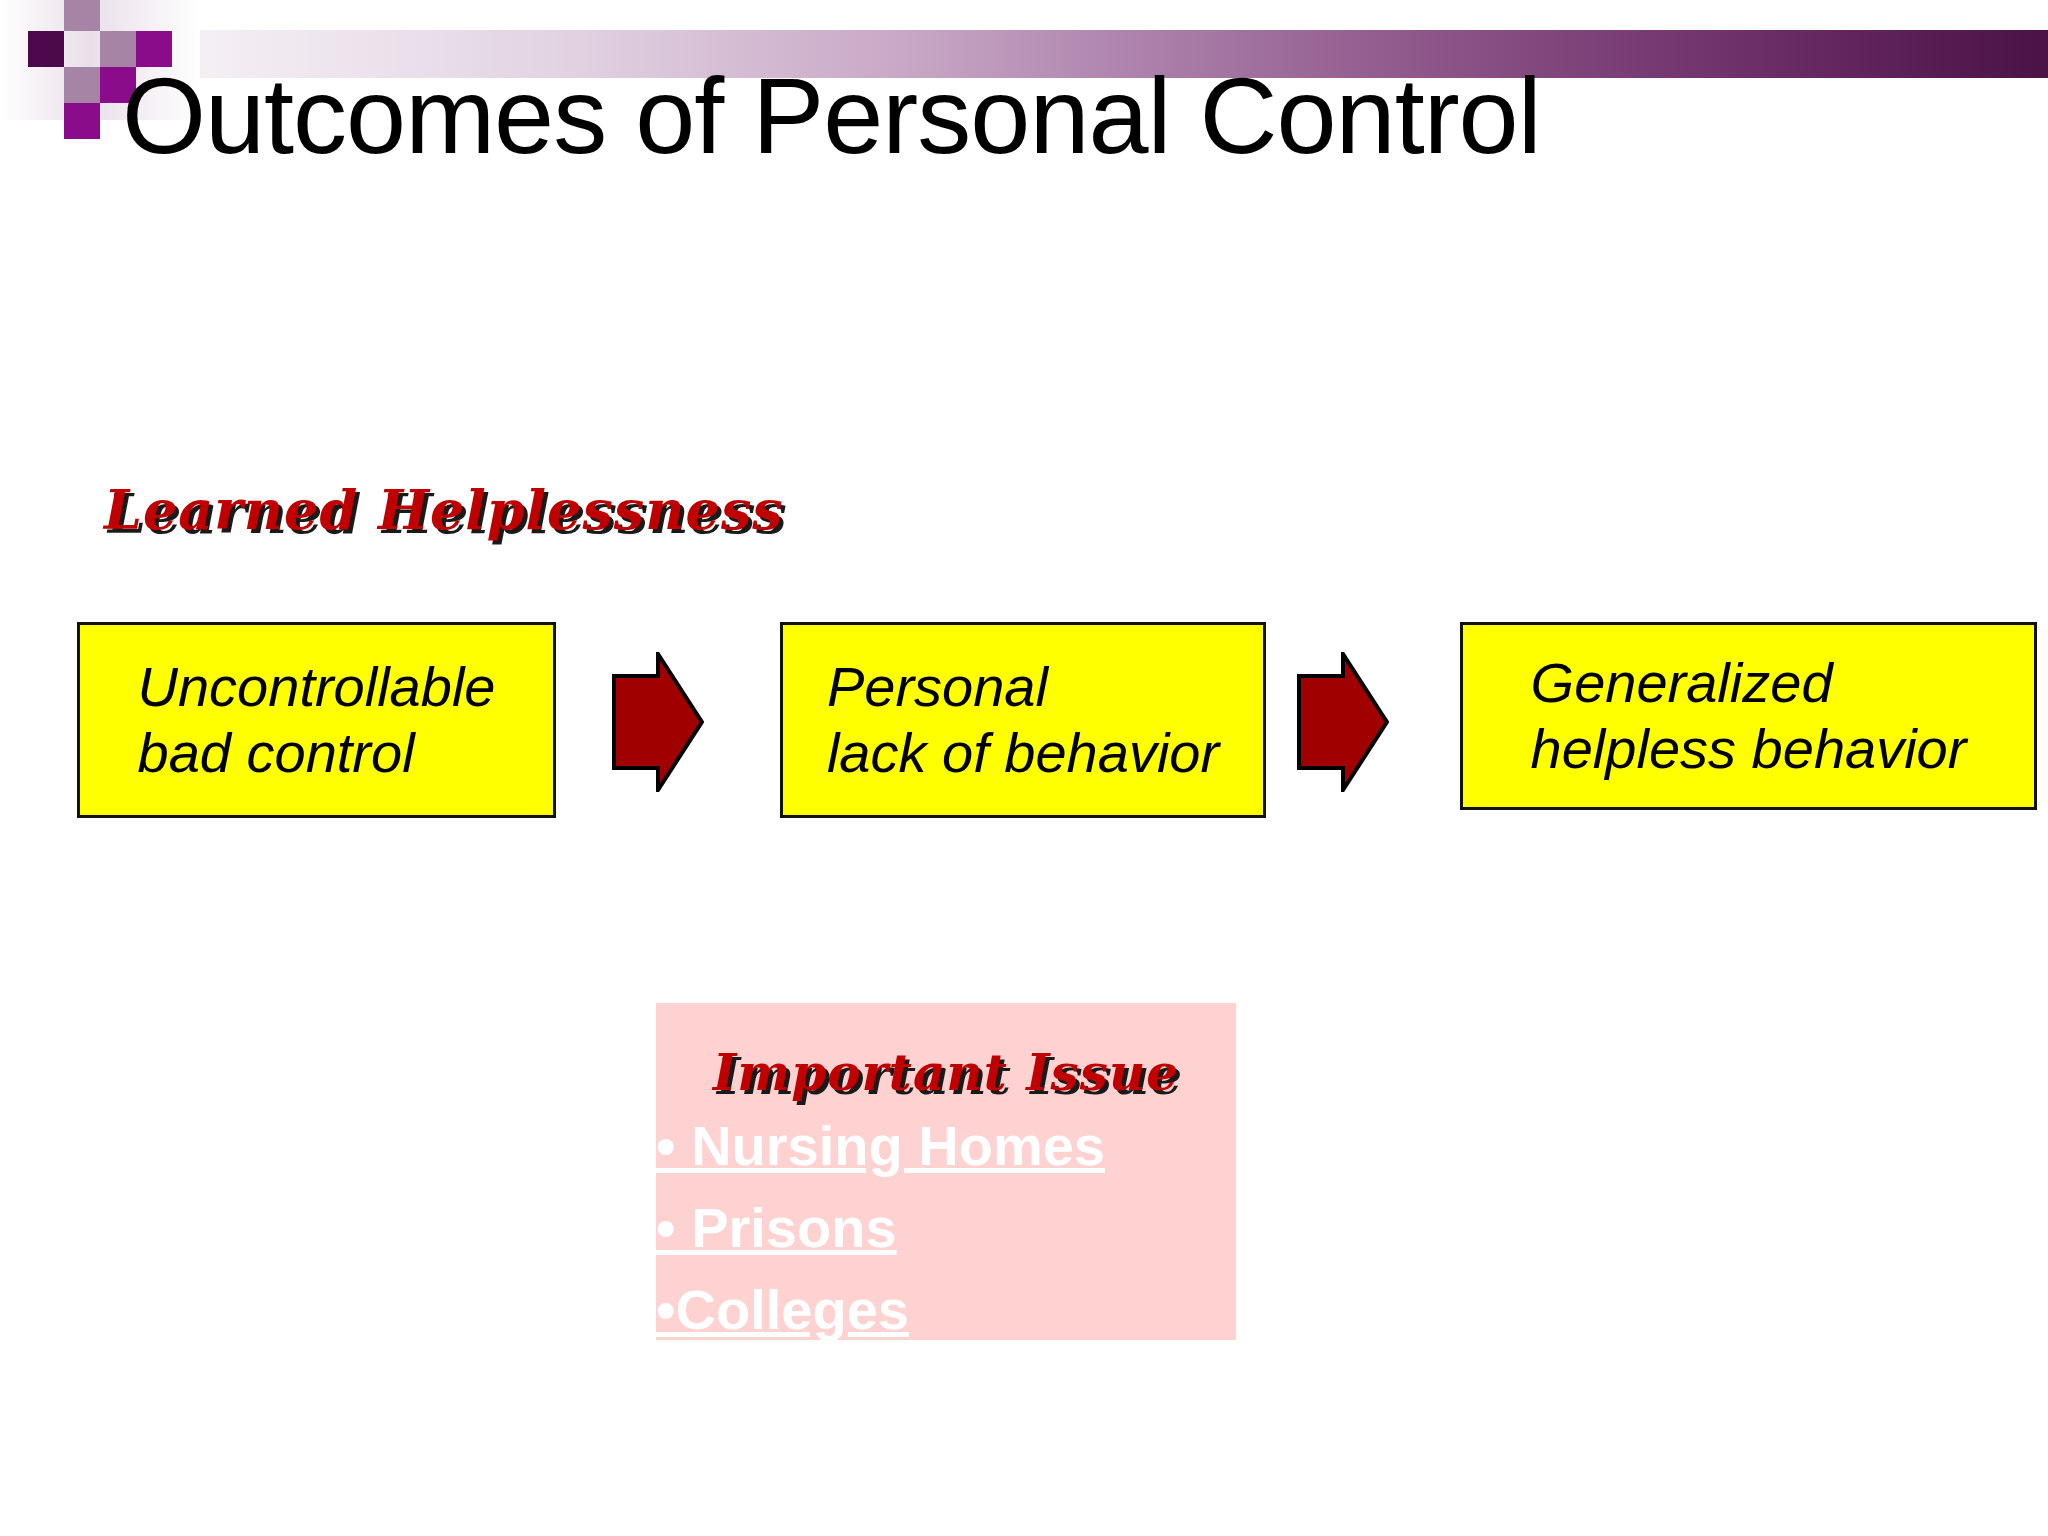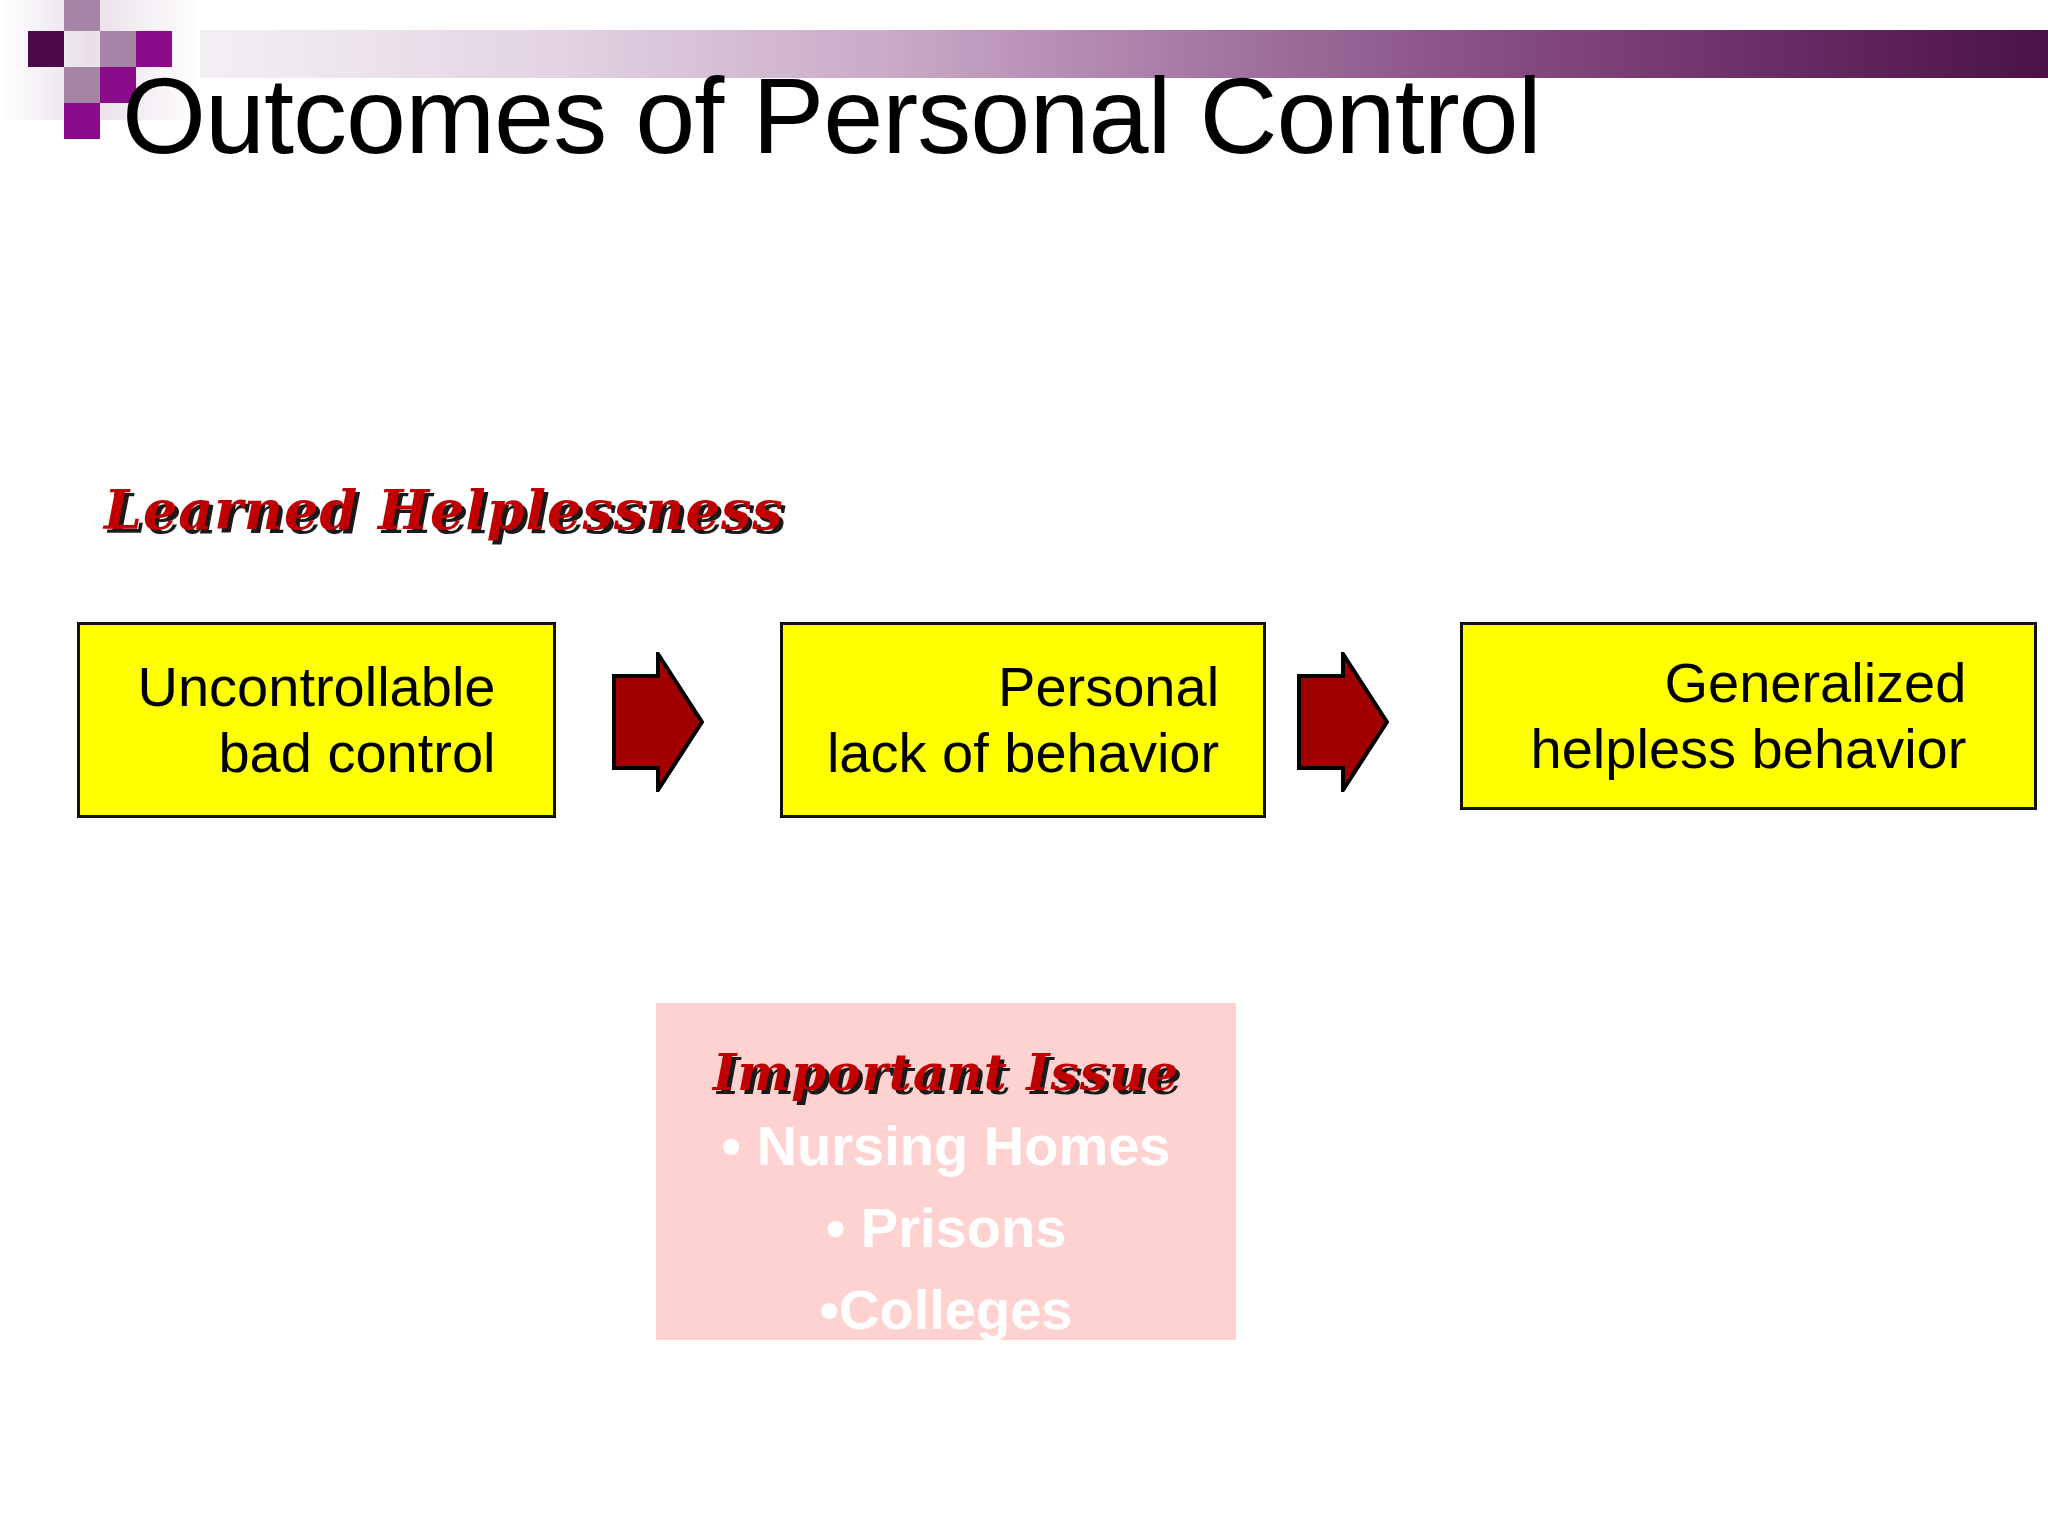--- a/index.html
+++ b/index.html
@@ -93,25 +93,26 @@
 
   
   .flow-box {
     position: absolute;
     background: #ffff00;
     border: 3px solid #111111;
     box-sizing: border-box;
     display: flex;
     align-items: center;
     justify-content: center;
-    text-align: right;
+    text-align: left;
     color: #000000;
     font-size: 56px;
     line-height: 1.18;
     font-family: "Liberation Sans", sans-serif;
+    font-style: italic;
   }
   #box-uncontrollable { left: 77px;  top: 622px; width: 479px; height: 196px; }
   #box-perceived      { left: 780px; top: 622px; width: 486px; height: 196px; }
   #box-generalized    { left: 1448px;top: 622px; width: 577px; height: 188px; margin-left: 12px; }
 
   
   .flow-arrow {
     position: absolute;
     top: 652px;
     width: 92px;
@@ -134,26 +135,27 @@
     left: 0;
     top: 40px;
     width: 580px;
     text-align: center;
     font-size: 50px;
     white-space: nowrap;
   }
   .issue-item {
     position: absolute;
     width: 580px;
-    text-align: center;
+    text-align: left;
     color: #ffffff;
     font-weight: bold;
     font-size: 56px;
     font-family: "Liberation Sans", sans-serif;
     white-space: nowrap;
+    text-decoration: underline;
   }
   #issue-item-0 { top: 110px; }
   #issue-item-1 { top: 192px; }
   #issue-item-2 { top: 274px; }
 </style>
 </head>
 <body>
 
 <div id="top-band"></div>
 <div id="top-band-white-strip"></div>

